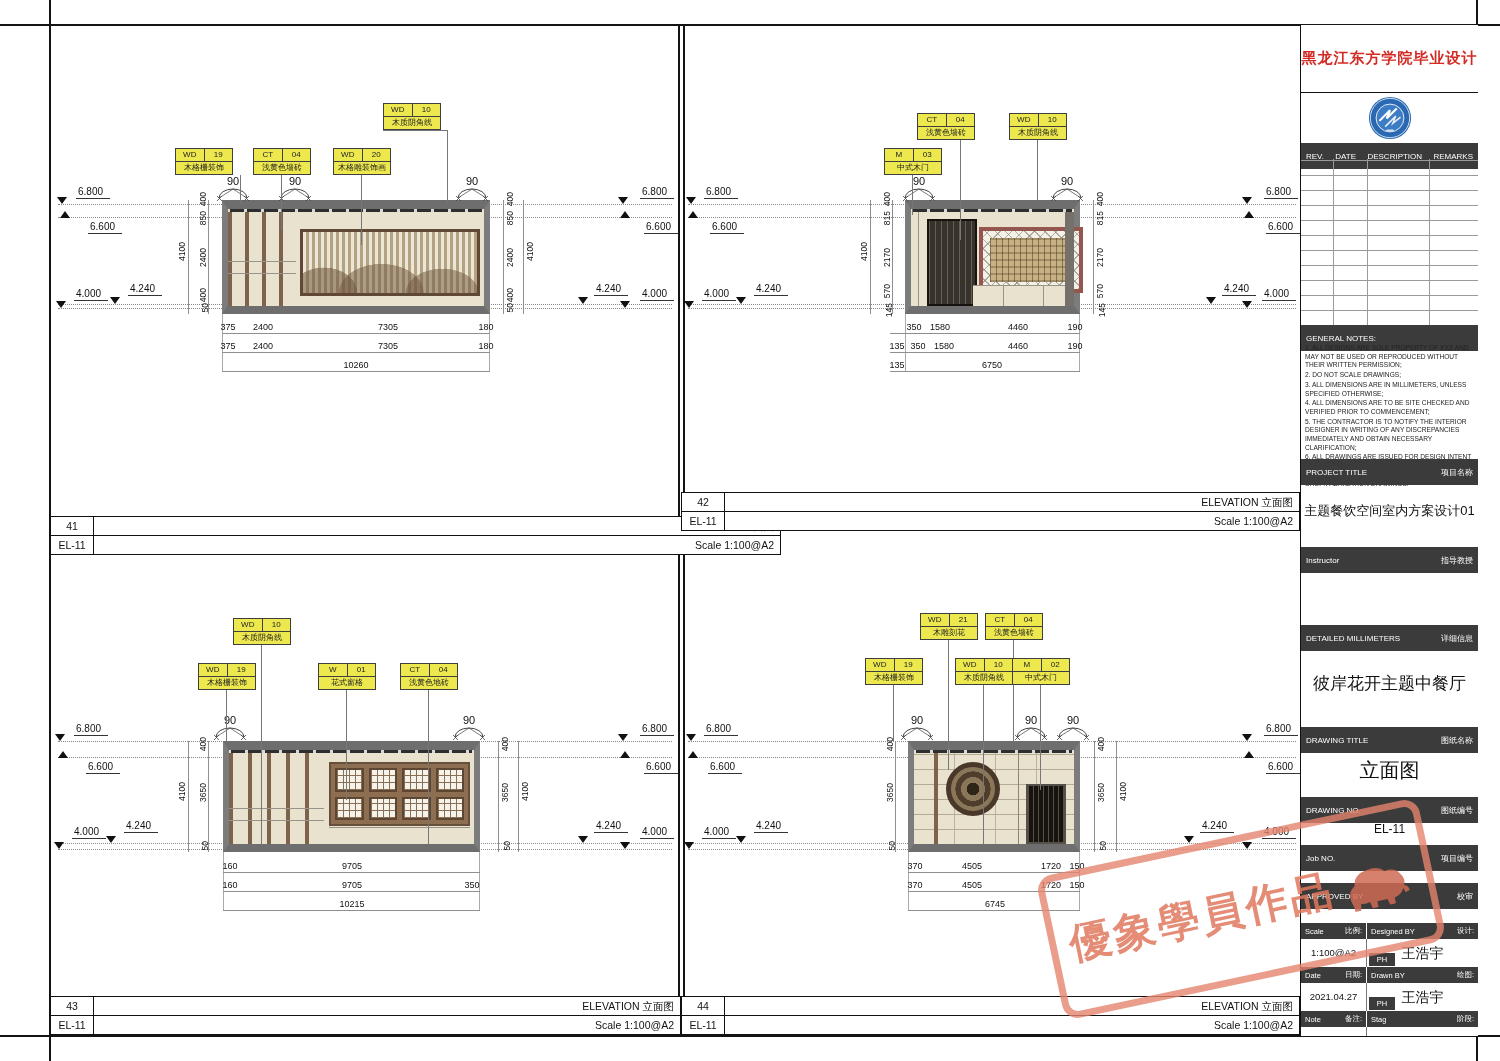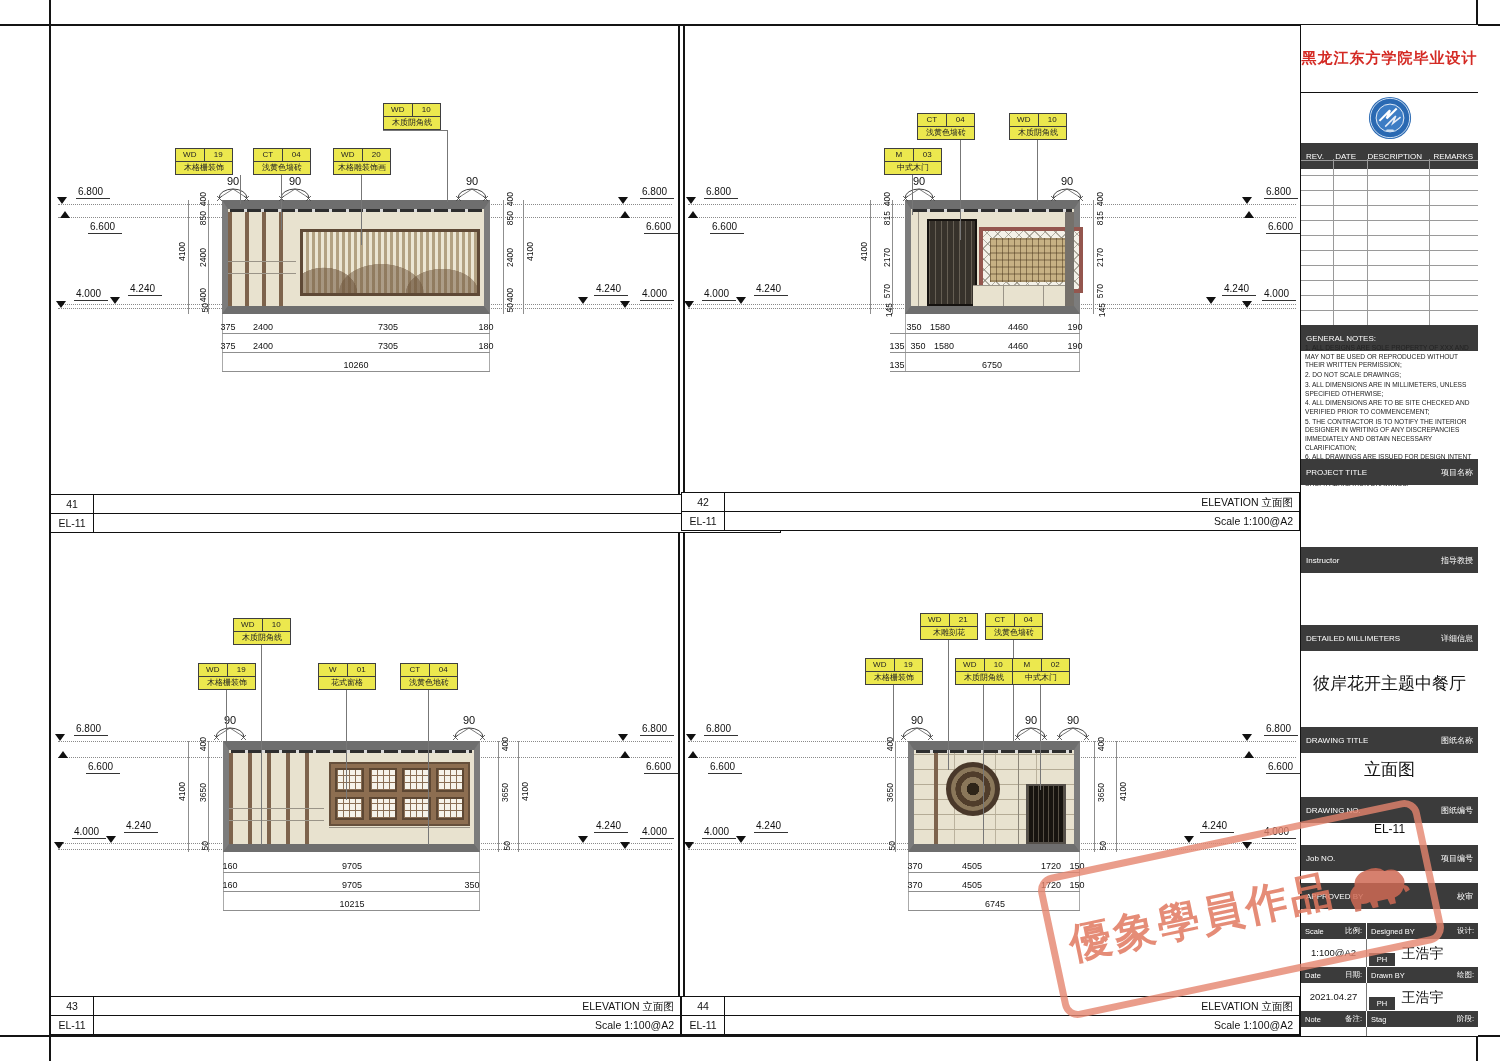--- a/index.html
+++ b/index.html
@@ -520,21 +520,21 @@
   <span class="hd" style="left:915px;top:861px">370</span>
   <span class="hd" style="left:972px;top:861px">4505</span>
   <span class="hd" style="left:1051px;top:861px">1720</span>
   <span class="hd" style="left:1077px;top:861px">150</span>
   <span class="hd" style="left:915px;top:880px">370</span>
   <span class="hd" style="left:972px;top:880px">4505</span>
   <span class="hd" style="left:1051px;top:880px">1720</span>
   <span class="hd" style="left:1077px;top:880px">150</span>
   <span class="hd" style="left:995px;top:899px">6745</span>
 
-  <div class="vpbar" style="left:50px;top:494px;width:731px">
+  <div class="vpbar" style="left:50px;top:516px;width:731px">
     <div class="r">
         <span class="n">41</span>
         <span class="t">ELEVATION 立面图</span>
       </div>
     <div class="r">
         <span class="n">EL-11</span>
         <span class="t">Scale 1:100@A2</span>
       </div>
   </div>
   <div class="vpbar" style="left:681px;top:492px;width:619px">
@@ -602,34 +602,35 @@
       <div>2. DO NOT SCALE DRAWINGS;</div>
       <div>3. ALL DIMENSIONS ARE IN MILLIMETERS, UNLESS SPECIFIED OTHERWISE;</div>
       <div>4. ALL DIMENSIONS ARE TO BE SITE CHECKED AND VERIFIED PRIOR TO COMMENCEMENT;</div>
       <div>5. THE CONTRACTOR IS TO NOTIFY THE INTERIOR DESIGNER IN WRITING OF ANY DISCREPANCIES IMMEDIATELY AND OBTAIN NECESSARY CLARIFICATION;</div>
       <div>6. ALL DRAWINGS ARE ISSUED FOR DESIGN INTENT AND WHERE REQUIRED ARE TO BE DEVELOPED BY THE CONTRACTOR ACCORDINGLY INTO SHOP/FABRICATION DRAWINGS.</div>
     </div>
     <div class="tbar" style="top:434px">
       <span>PROJECT TITLE</span>
       <span>项目名称</span>
     </div>
+    <div class="tval" style="top:450px;height:72px;line-height:72px;font-size:13px">主题餐饮空间室内方案设计01</div>
     <div class="tbar" style="top:522px">
       <span>Instructor</span>
       <span>指导教授</span>
     </div>
     <div class="tbar" style="top:600px">
       <span>DETAILED MILLIMETERS</span>
       <span>详细信息</span>
     </div>
     <div class="tval" style="top:616px;height:86px;line-height:86px;font-size:17px">彼岸花开主题中餐厅</div>
     <div class="tbar" style="top:702px">
       <span>DRAWING TITLE</span>
       <span>图纸名称</span>
     </div>
-    <div class="tval" style="top:718px;height:36px;line-height:54px;font-size:17px">立面图</div>
+    <div class="tval" style="top:718px;height:36px;line-height:54px;font-size:20px">立面图</div>
     <div class="tbar" style="top:772px">
       <span>DRAWING NO.</span>
       <span>图纸编号</span>
     </div>
     <div class="tval" style="top:788px;height:32px;line-height:32px;font-size:12px">EL-11</div>
     <div class="tbar" style="top:820px">
       <span>Job NO.</span>
       <span>项目编号</span>
     </div>
     <div class="tval" style="top:836px;height:22px;line-height:22px;font-size:10px"></div>

